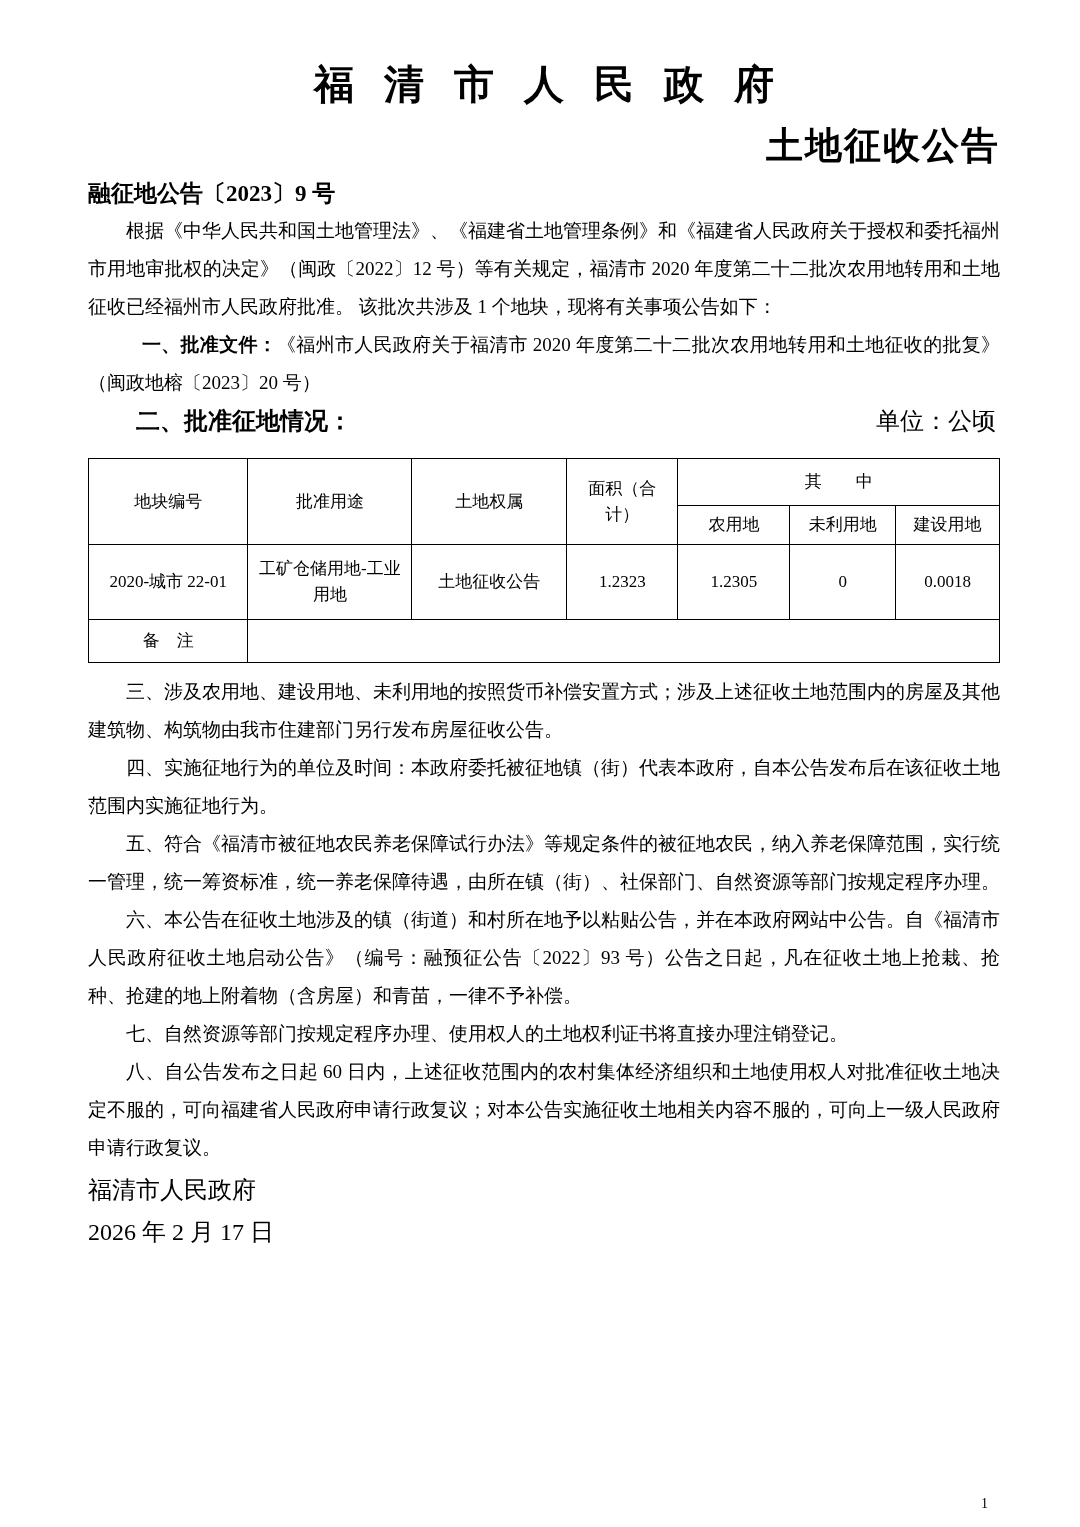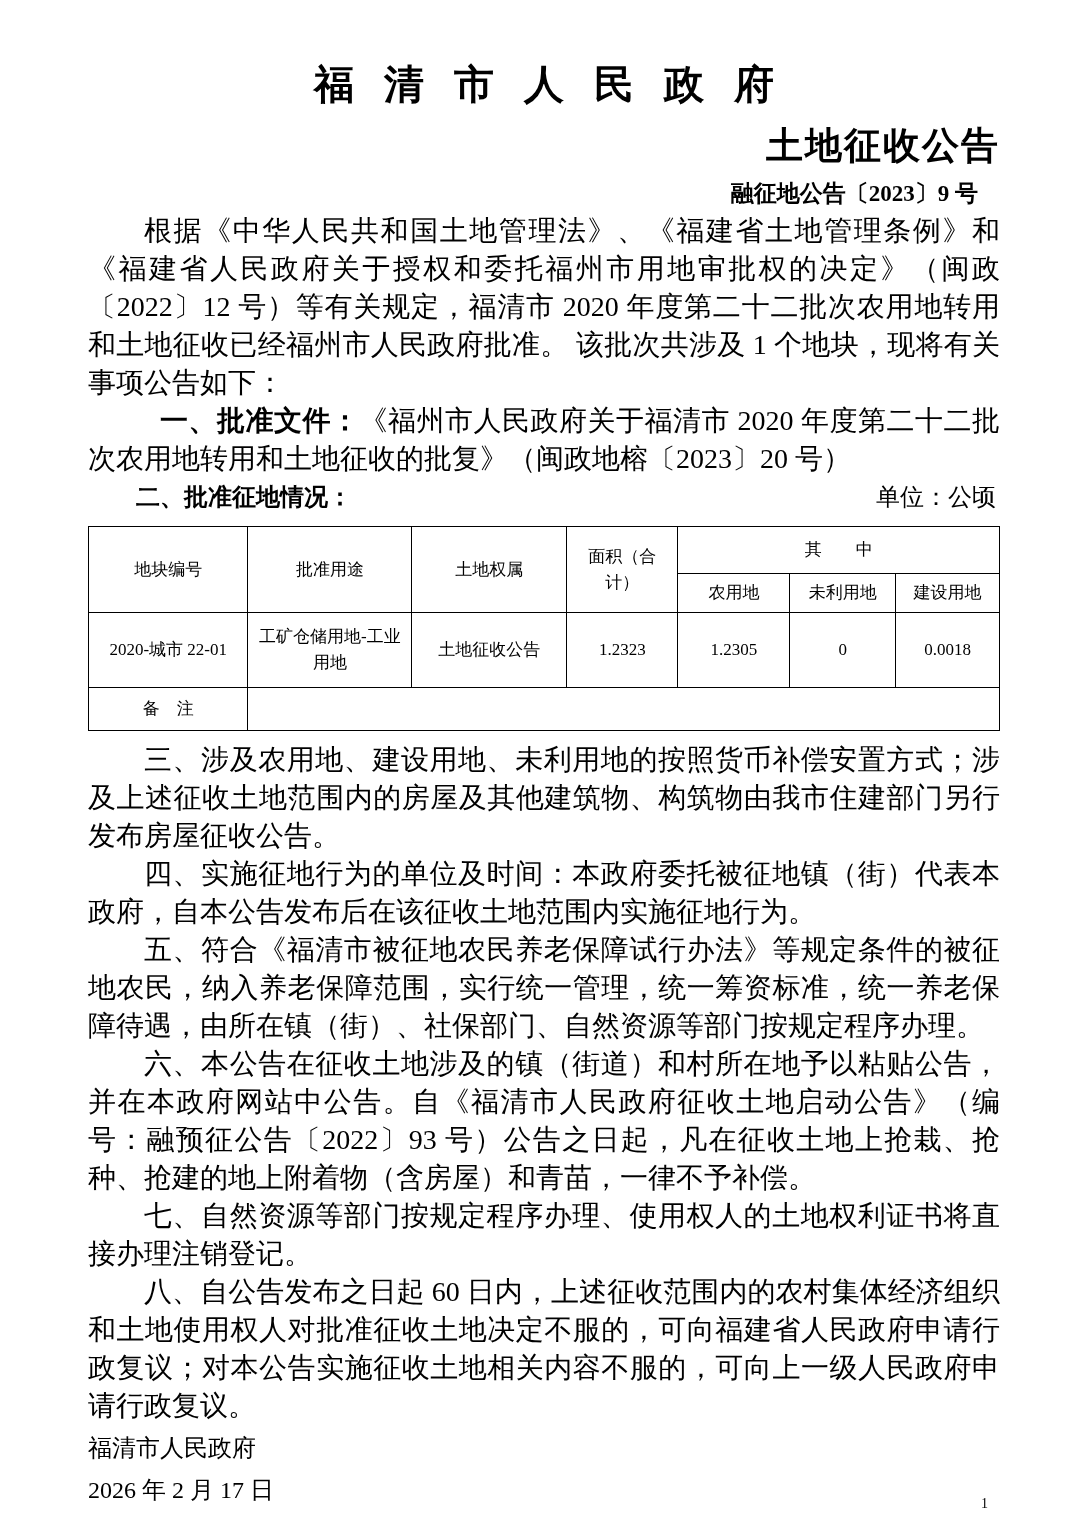--- a/index.html
+++ b/index.html
@@ -26,42 +26,42 @@
   }
   .doc-title {
     margin: 0;
     text-align: right;
     font-size: 37px;
     font-weight: bold;
     line-height: 52px;
     letter-spacing: 2px;
   }
   .doc-no {
-    margin: 6px 16px 2px 0;
-    text-align: right;
+    margin: 6px 4px 2px 0;
+    text-align: left;
     font-size: 23px;
     font-weight: bold;
     line-height: 32px;
     padding-right: 6px;
   }
   .para {
     margin: 0;
-    font-size: 28px;
+    font-size: 19px;
     line-height: 38px;
     text-align: justify;
     text-indent: 2em;
   }
   .para b { font-weight: bold; margin-left: 16px; }
   .sec2row {
     display: flex;
     justify-content: space-between;
     align-items: flex-end;
     font-size: 24px;
     line-height: 38px;
-    margin: 0 0 10px 0;
+    margin: 0 0 18px 0;
   }
   .sec2row .sec2-label { text-indent: 2em; font-weight: bold; }
   .sec2row .unit { font-weight: normal; padding-right: 4px; }
   table.land {
     width: 100%;
     border-collapse: collapse;
     table-layout: fixed;
     font-size: 17px;
     margin-bottom: 10px;
   }

